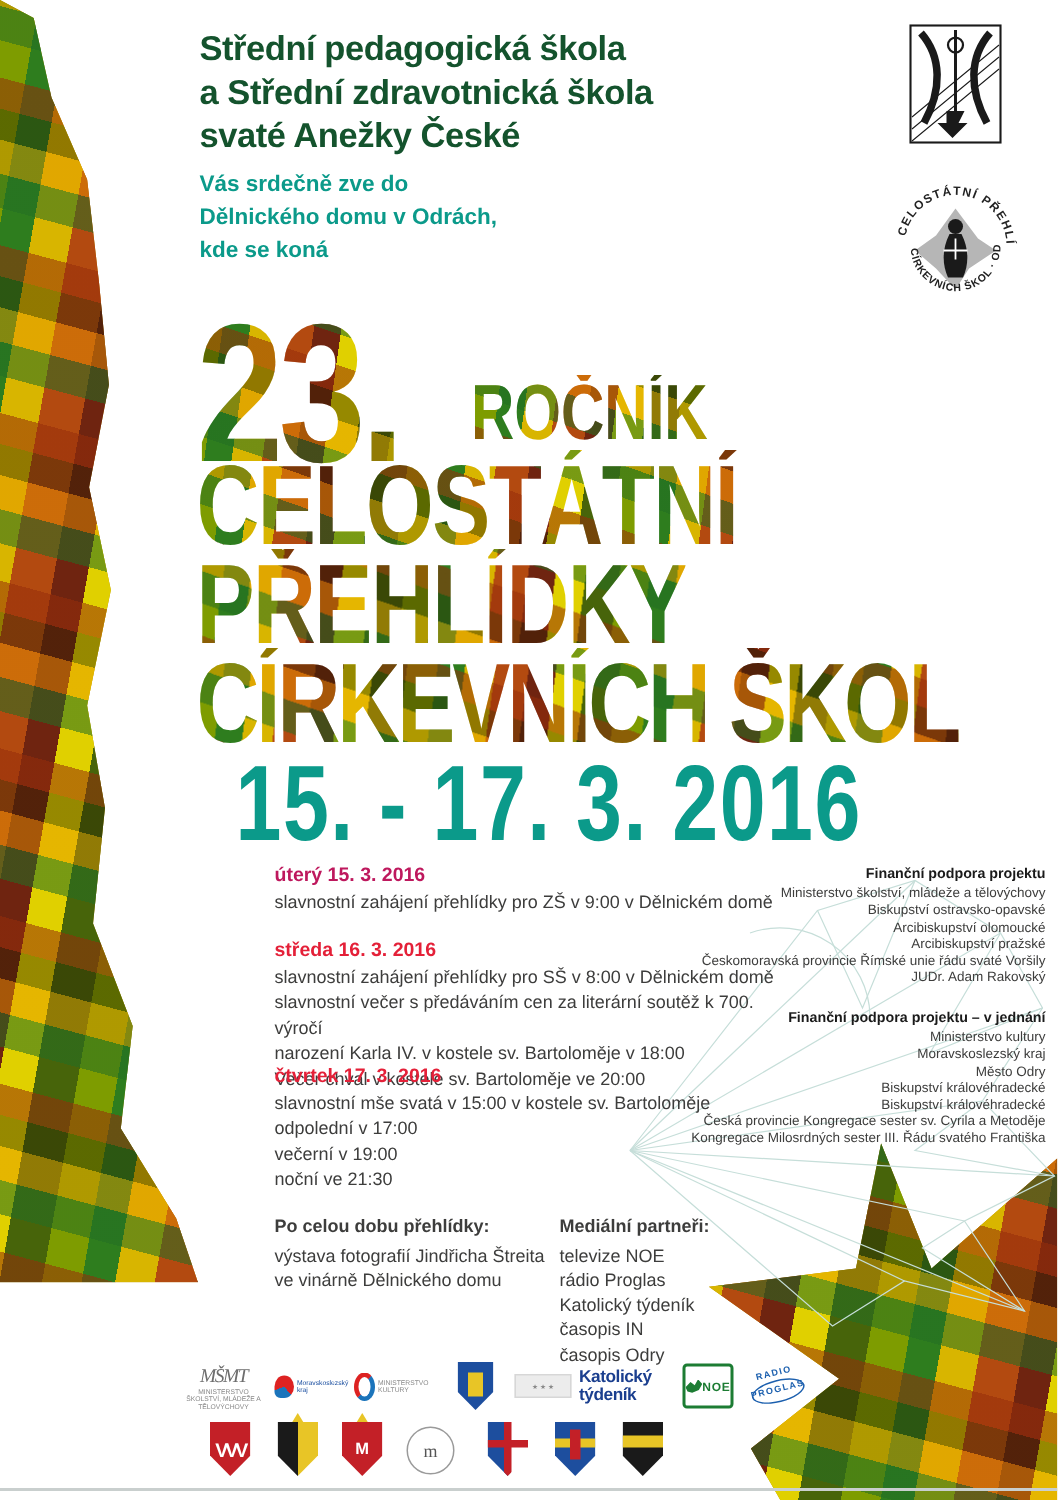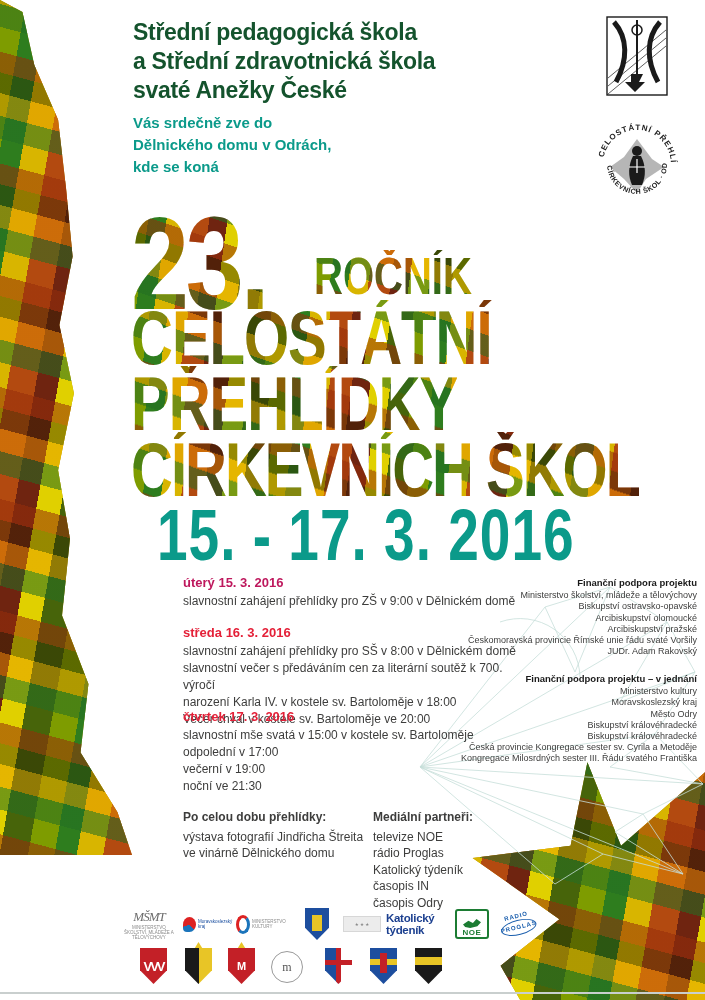--- a/index.html
+++ b/index.html
@@ -67,21 +67,21 @@
   .logo{position:absolute;top:903px;height:42px;display:flex;flex-direction:column;align-items:center;justify-content:center;}
   .tiny{font-size:4.5px;color:#8a8a8a;line-height:5px;text-align:center;}
   .msmt-mark{font-size:13px;color:#6d6d6d;font-family:"Liberation Serif",serif;font-style:italic;letter-spacing:-1px;}
   .msk-dot{width:15px;height:15px;border-radius:50% 50% 50% 4px;background:conic-gradient(#d22 0 140deg,#1b74bb 140deg 250deg,#d22 250deg);}
   .mk-c{width:13px;height:13px;border-radius:50%;border:3px solid #1b74bb;border-top-color:#d22;border-left-color:#d22;}
   .shield{clip-path:polygon(0 0,100% 0,100% 62%,50% 100%,0 62%);}
   .odry-shield{width:24px;height:32px;background:#1d4e9e;position:relative;}
   .odry-shield .fig{position:absolute;left:7px;top:7px;width:10px;height:16px;background:#e8c526;}
   .grey-box{width:36px;height:14px;background:#ececec;border:1px solid #d7d7d7;display:flex;align-items:center;justify-content:center;}
   .kt-text{font-size:11.5px;font-weight:bold;color:#1b3f8f;letter-spacing:-.3px;}
-  .noe-box{width:30px;height:26px;border:2px solid #1c7c33;border-radius:3px;display:flex;flex-direction:column;align-items:center;justify-content:flex-end;background:#fff;}
+  .noe-box{width:30px;height:26px;border:2px solid #1c7c33;border-radius:3px;display:flex;align-items:center;justify-content:flex-end;background:#fff;}
   .noe-bird{width:18px;height:9px;background:#1c7c33;clip-path:polygon(0 60%,30% 20%,55% 45%,75% 0,100% 35%,80% 80%,40% 100%,12% 90%);}
   .noe-text{font-size:8px;font-weight:bold;color:#1c7c33;line-height:9px;letter-spacing:.5px;}
   .proglas{transform:rotate(-14deg);display:flex;flex-direction:column;align-items:center;}
   .proglas .fish{width:34px;height:13px;border:1.6px solid #1b5fae;border-radius:50%;display:flex;align-items:center;justify-content:center;}
   .proglas-t{font-size:6px;font-weight:bold;color:#1b5fae;letter-spacing:1px;line-height:7px;}
 
   
   .crest{position:absolute;top:948px;width:27px;height:36px;}
   .crest .sh{width:100%;height:100%;}
   .zig{background:#c32027;display:flex;align-items:center;justify-content:center;color:#fff;font-weight:bold;font-size:13px;letter-spacing:-2px;}

